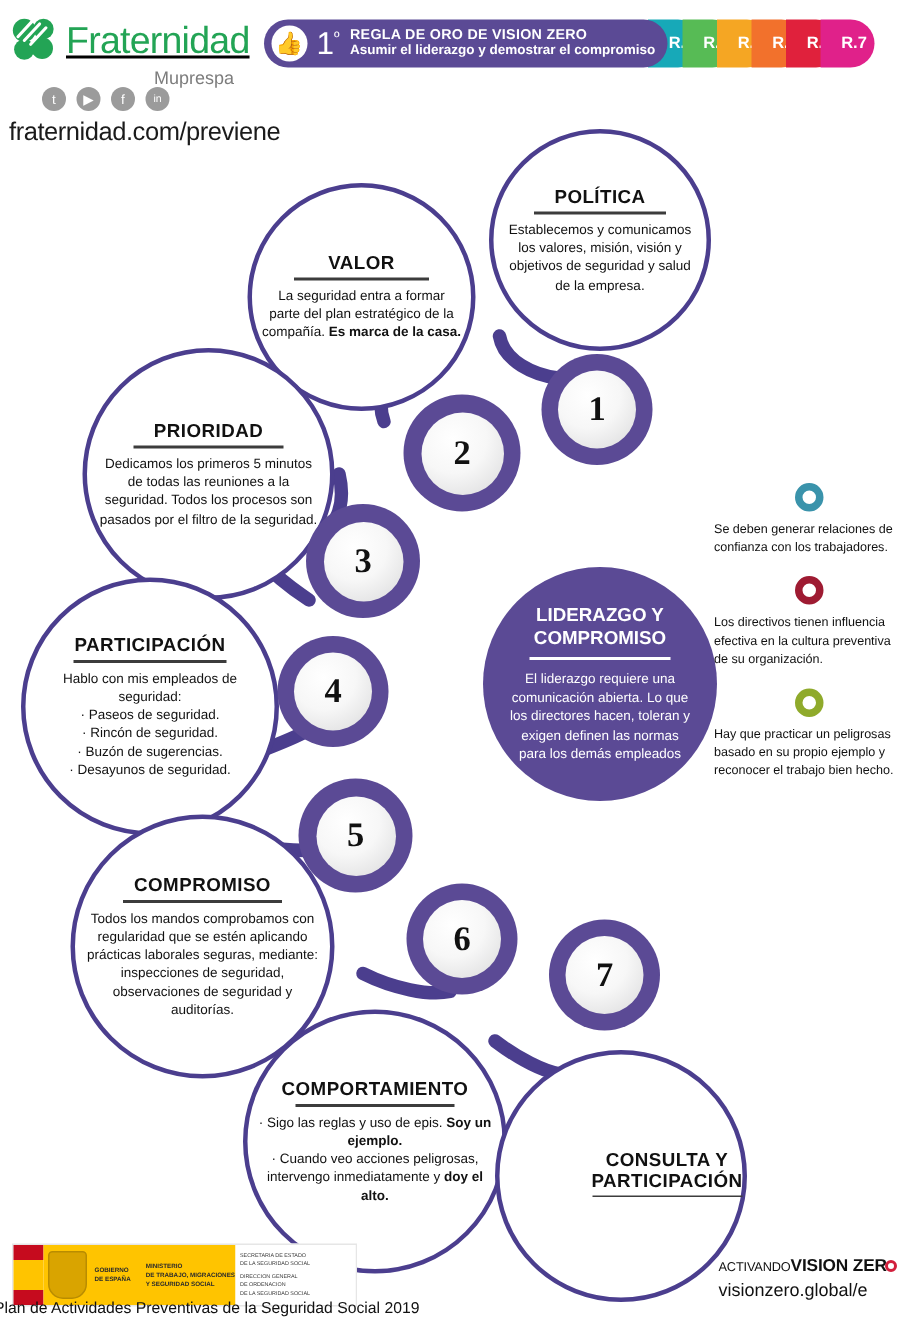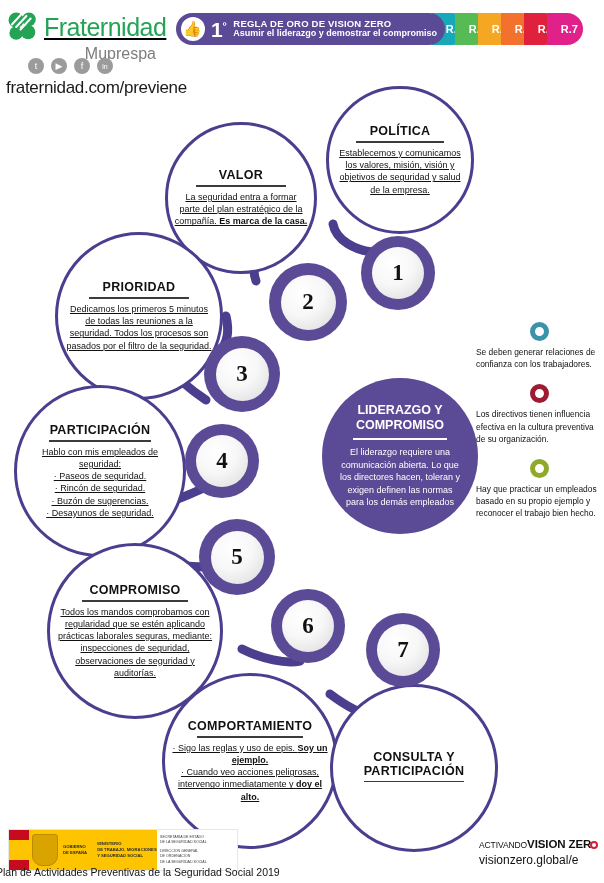--- a/index.html
+++ b/index.html
@@ -9,49 +9,49 @@
     font-family:"Liberation Sans", sans-serif;
     overflow:hidden;
     position:relative;
   }
   .stage{position:absolute;left:0;top:0;width:604px;height:883px;}
 
   
   .brand{position:absolute;left:6px;top:10px;width:165px;}
   .brand-row{display:flex;align-items:center;gap:4px;text-decoration:underline;}
   .brand-name{font-size:25px;color:#23a455;letter-spacing:-.5px;line-height:1;}
-  .brand-sub{font-size:16px;color:#7d7d7d;text-align:right;width:150px;margin-top:1px;}
+  .brand-sub{font-size:12px;color:#7d7d7d;text-align:right;width:150px;margin-top:1px;}
   .clover{width:34px;height:34px;flex:0 0 34px;}
   .social{position:absolute;left:28px;top:58px;display:flex;gap:7px;}
   .sico{width:16px;height:16px;border-radius:50%;background:#9b9b9b;color:#fff;
         font-size:9px;display:flex;align-items:center;justify-content:center;line-height:1;}
   .weburl{position:absolute;left:6px;top:78px;font-size:17px;color:#1b1b1b;letter-spacing:-.3px;}
 
   
   .banner{position:absolute;left:176px;top:13px;height:32px;display:flex;align-items:stretch;}
   .b-main{background:#5b4a95;border-radius:16px;display:flex;align-items:center;
           padding:0 8px 0 5px;position:relative;z-index:9;}
   .b-thumb{width:24px;height:24px;border-radius:50%;background:#fff;color:#5b4a95;
            display:flex;align-items:center;justify-content:center;font-size:15px;margin-right:6px;}
-  .b-num{color:#fff;font-size:21px;font-weight:bold;line-height:1;margin-right:7px;}
+  .b-num{color:#fff;font-size:21px;font-weight:normal;line-height:1;margin-right:7px;}
   .b-num sup{font-size:10px;}
   .b-txt{color:#fff;line-height:1.05;}
   .b-t1{font-size:9.5px;font-weight:bold;letter-spacing:.2px;}
   .b-t2{font-size:9px;font-weight:bold;}
   .b-chip{width:31px;border-radius:0 16px 16px 0;margin-left:-13px;
           display:flex;align-items:center;justify-content:flex-end;padding-right:5px;
           color:#fff;font-size:11px;font-weight:bold;}
 
   
   .bubble{position:absolute;border:3px solid #4b3e8e;border-radius:50%;
           background:#fff;box-sizing:border-box;display:flex;flex-direction:column;
           align-items:center;justify-content:center;text-align:center;color:#111;}
   .bubble .bt{font-size:12.5px;font-weight:bold;letter-spacing:.3px;line-height:1.12;}
   .bubble .rule{width:62%;height:1.6px;background:#3c3c3c;margin:3px 0 4px;}
-  .bubble .bb{font-size:9px;line-height:1.36;padding:0 6px;text-decoration:underline;}
+  .bubble .bb{font-size:9px;line-height:1.36;padding:0 6px;}
   .bubble .bb b{font-weight:bold;}
 
   
   .core{position:absolute;border-radius:50%;background:#5b4a95;color:#fff;
         display:flex;flex-direction:column;align-items:center;justify-content:center;text-align:center;}
   .core .ct{font-size:12.5px;font-weight:bold;line-height:1.2;}
   .core .crule{width:60%;height:2px;background:#fff;margin:5px 0 6px;}
   .core .cb{font-size:9px;line-height:1.4;padding:0 16px;}
 
   
@@ -186,21 +186,21 @@
     <div class="rule"></div>
     <div class="bb">Todos los mandos comprobamos con regularidad que se estén aplicando prácticas laborales seguras, mediante: inspecciones de seguridad, observaciones de seguridad y auditorías.</div>
   </div>
 
   <div class="bubble" style="left:162px;top:673px;width:176px;height:176px;">
     <div class="bt">COMPORTAMIENTO</div>
     <div class="rule"></div>
     <div class="bb">· Sigo las reglas y uso de epis. <b>Soy un ejemplo.</b><br>· Cuando veo acciones peligrosas, intervengo inmediatamente y <b>doy el alto.</b></div>
   </div>
 
-  <div class="bubble" style="left:330px;top:684px;width:168px;height:168px;">
+  <div class="bubble" style="left:330px;top:700px;width:168px;height:168px;align-items:flex-end;">
     <div class="bt">CONSULTA Y<br>PARTICIPACIÓN</div>
     <div class="rule"></div>
   </div>
 
   <div class="core" style="left: 322px; top: 378px; width: 156px; height: 156px; background: rgb(91, 74, 149);">
     <div class="ct">LIDERAZGO Y</div>
     <div class="ct">COMPROMISO</div>
     <div class="crule"></div>
     <div class="cb">El liderazgo requiere una comunicación abierta. Lo que los directores hacen, toleran y exigen definen las normas para los demás empleados</div>
   </div>
@@ -231,21 +231,21 @@
     <div class="note">
       <div class="ring" style="border-color: rgb(58, 147, 171);"></div>
       <p>Se deben generar relaciones de confianza con los trabajadores.</p>
     </div>
     <div class="note">
       <div class="ring" style="border-color: rgb(158, 27, 50);"></div>
       <p>Los directivos tienen influencia efectiva en la cultura preventiva de su organización.</p>
     </div>
     <div class="note">
       <div class="ring" style="border-color: rgb(143, 170, 43);"></div>
-      <p>Hay que practicar un empleados basado en su propio ejemplo y reconocer el trabajo bien hecho.</p>
+      <p>Hay que practicar un peligrosas basado en su propio ejemplo y reconocer el trabajo bien hecho.</p>
     </div>
   </div>
 
   <div class="gov">
     <div class="gov-flag"></div>
     <div class="gov-mid">
       <div class="gov-shield"></div>
       <div class="gov-lines">
         <div>GOBIERNO</div>
         <div>DE ESPAÑA</div>

